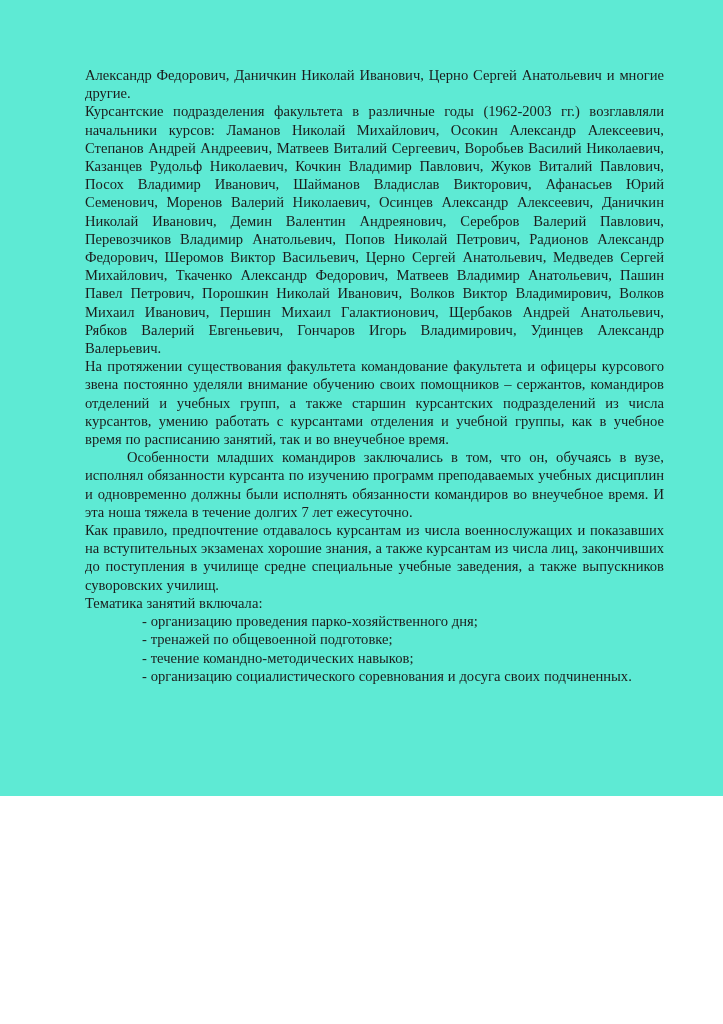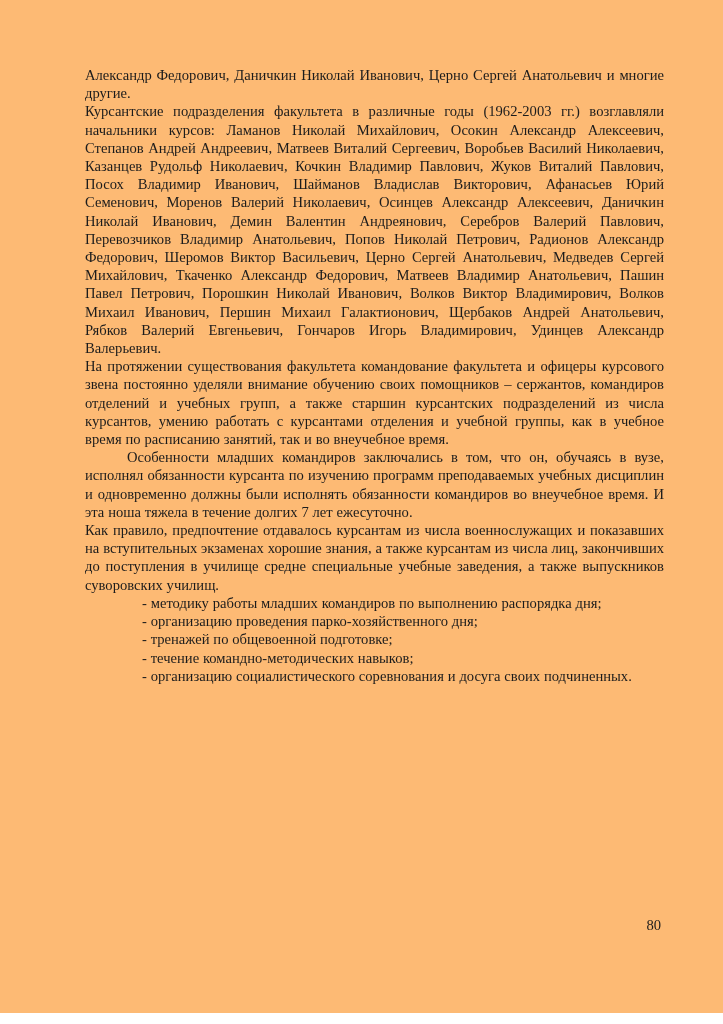--- a/index.html
+++ b/index.html
@@ -3,22 +3,22 @@
 <meta charset="utf-8">
 <style>
   html, body {
     margin: 0;
     padding: 0;
     background: #ffffff;
   }
   .page {
     position: relative;
     width: 723px;
-    height: 1013px;
-    background: #fdba74;
+    height: 796px;
+    background: #5eead4;
     overflow: hidden;
     font-family: "Liberation Serif", "DejaVu Serif", serif;
     color: #1c1c1c;
   }
   .body-text {
     position: absolute;
     left: 85px;
     top: 66px;
     width: 579px;
     font-size: 14.6px;
@@ -44,20 +44,20 @@
 </head>
 <body>
 
 <div class="page">
   <div class="body-text">
       <div class="para normal">Александр Федорович,  Даничкин Николай Иванович, Церно Сергей Анатольевич и многие другие.</div>
       <div class="para normal">Курсантские подразделения факультета в различные годы (1962-2003 гг.) возглавляли начальники курсов: Ламанов Николай Михайлович, Осокин Александр Алексеевич, Степанов Андрей Андреевич, Матвеев Виталий Сергеевич, Воробьев Василий Николаевич, Казанцев Рудольф Николаевич, Кочкин Владимир Павлович, Жуков Виталий Павлович, Посох Владимир Иванович, Шайманов Владислав Викторович, Афанасьев Юрий Семенович, Моренов Валерий Николаевич, Осинцев Александр Алексеевич, Даничкин Николай Иванович, Демин Валентин Андреянович, Серебров Валерий Павлович, Перевозчиков Владимир Анатольевич, Попов Николай Петрович, Радионов Александр Федорович, Шеромов Виктор Васильевич, Церно Сергей Анатольевич, Медведев Сергей Михайлович, Ткаченко Александр Федорович, Матвеев Владимир Анатольевич, Пашин Павел Петрович, Порошкин Николай Иванович, Волков Виктор Владимирович, Волков Михаил Иванович, Першин Михаил Галактионович, Щербаков Андрей Анатольевич, Рябков Валерий Евгеньевич, Гончаров Игорь Владимирович, Удинцев Александр Валерьевич.</div>
       <div class="para normal">На протяжении существования факультета командование факультета и офицеры курсового звена постоянно уделяли внимание обучению своих помощников – сержантов, командиров отделений и учебных групп, а также старшин курсантских подразделений из числа курсантов, умению работать с курсантами отделения и учебной группы, как в учебное время по расписанию занятий, так и во внеучебное время.</div>
       <div class="para indent">Особенности младших командиров заключались в том, что он, обучаясь в вузе, исполнял обязанности курсанта по изучению программ преподаваемых учебных дисциплин и одновременно должны были исполнять обязанности командиров во внеучебное время. И эта ноша тяжела в течение долгих 7 лет ежесуточно.</div>
       <div class="para normal">Как правило, предпочтение отдавалось курсантам из числа военнослужащих и показавших на вступительных экзаменах хорошие знания, а также курсантам из числа лиц, закончивших до поступления в училище средне специальные учебные заведения, а также выпускников суворовских училищ.</div>
-      <div class="para list">- методику работы младших командиров по выполнению распорядка дня;</div>
+      <div class="para normal">Тематика занятий включала:</div>
       <div class="para list">- организацию проведения парко-хозяйственного дня;</div>
       <div class="para list">- тренажей по общевоенной подготовке;</div>
       <div class="para list">- течение командно-методических навыков;</div>
       <div class="para list">- организацию социалистического соревнования и досуга своих подчиненных.</div>
     </div>
   <div class="page-number">80</div>
 </div>
 
 </body></html>

